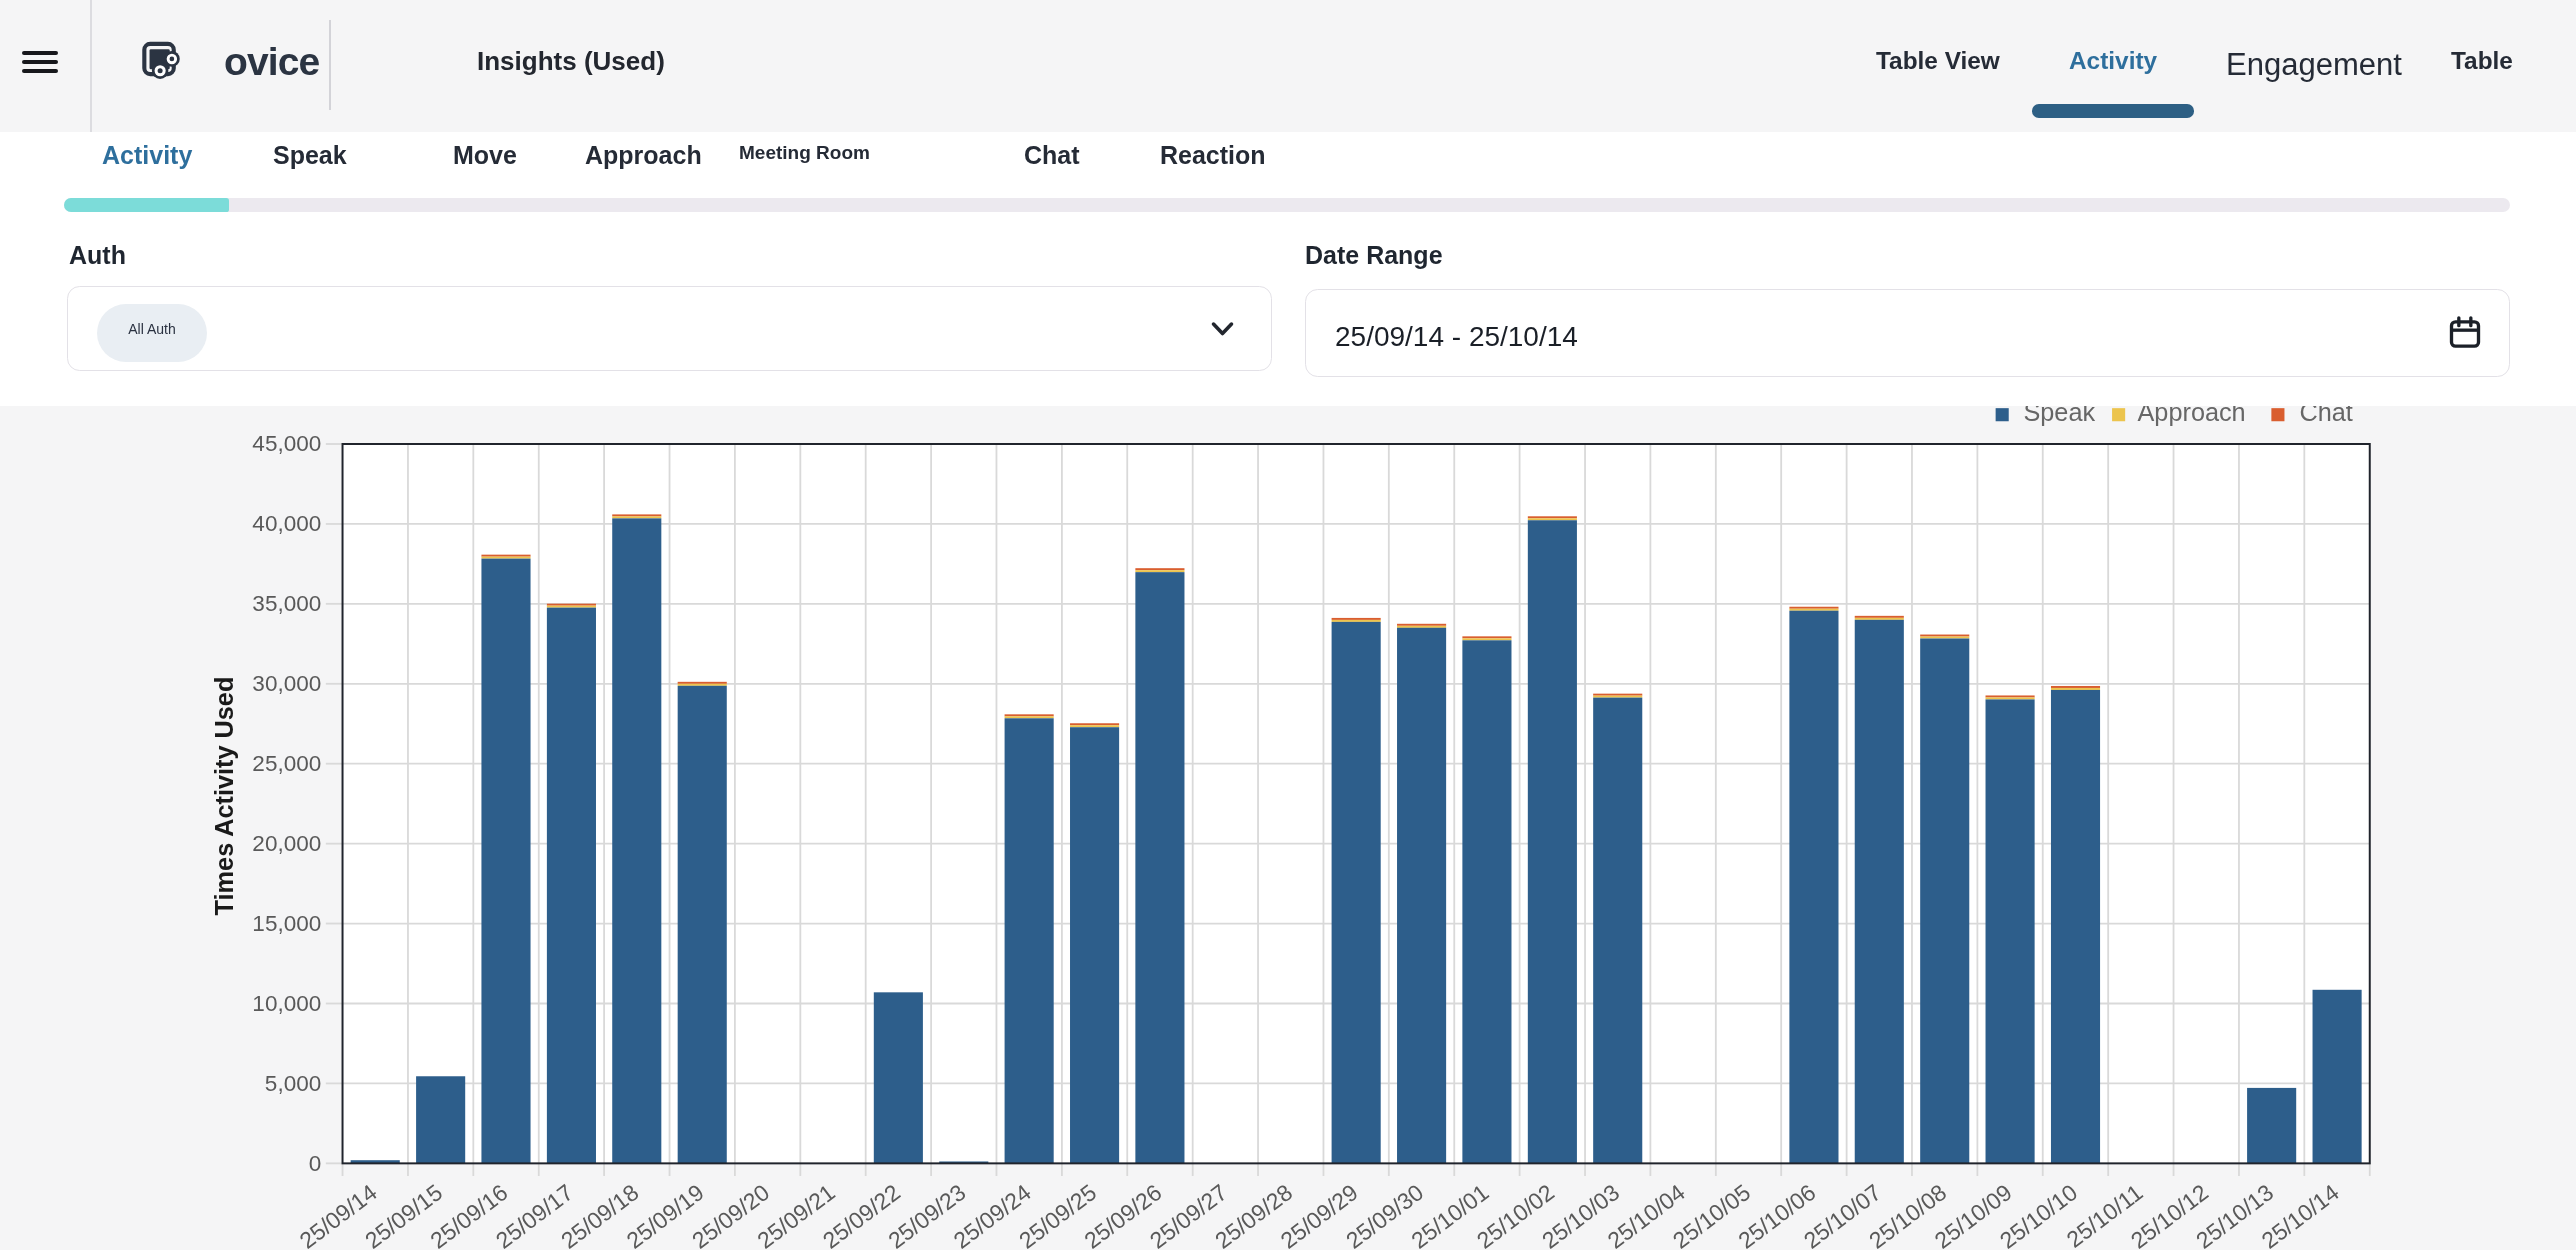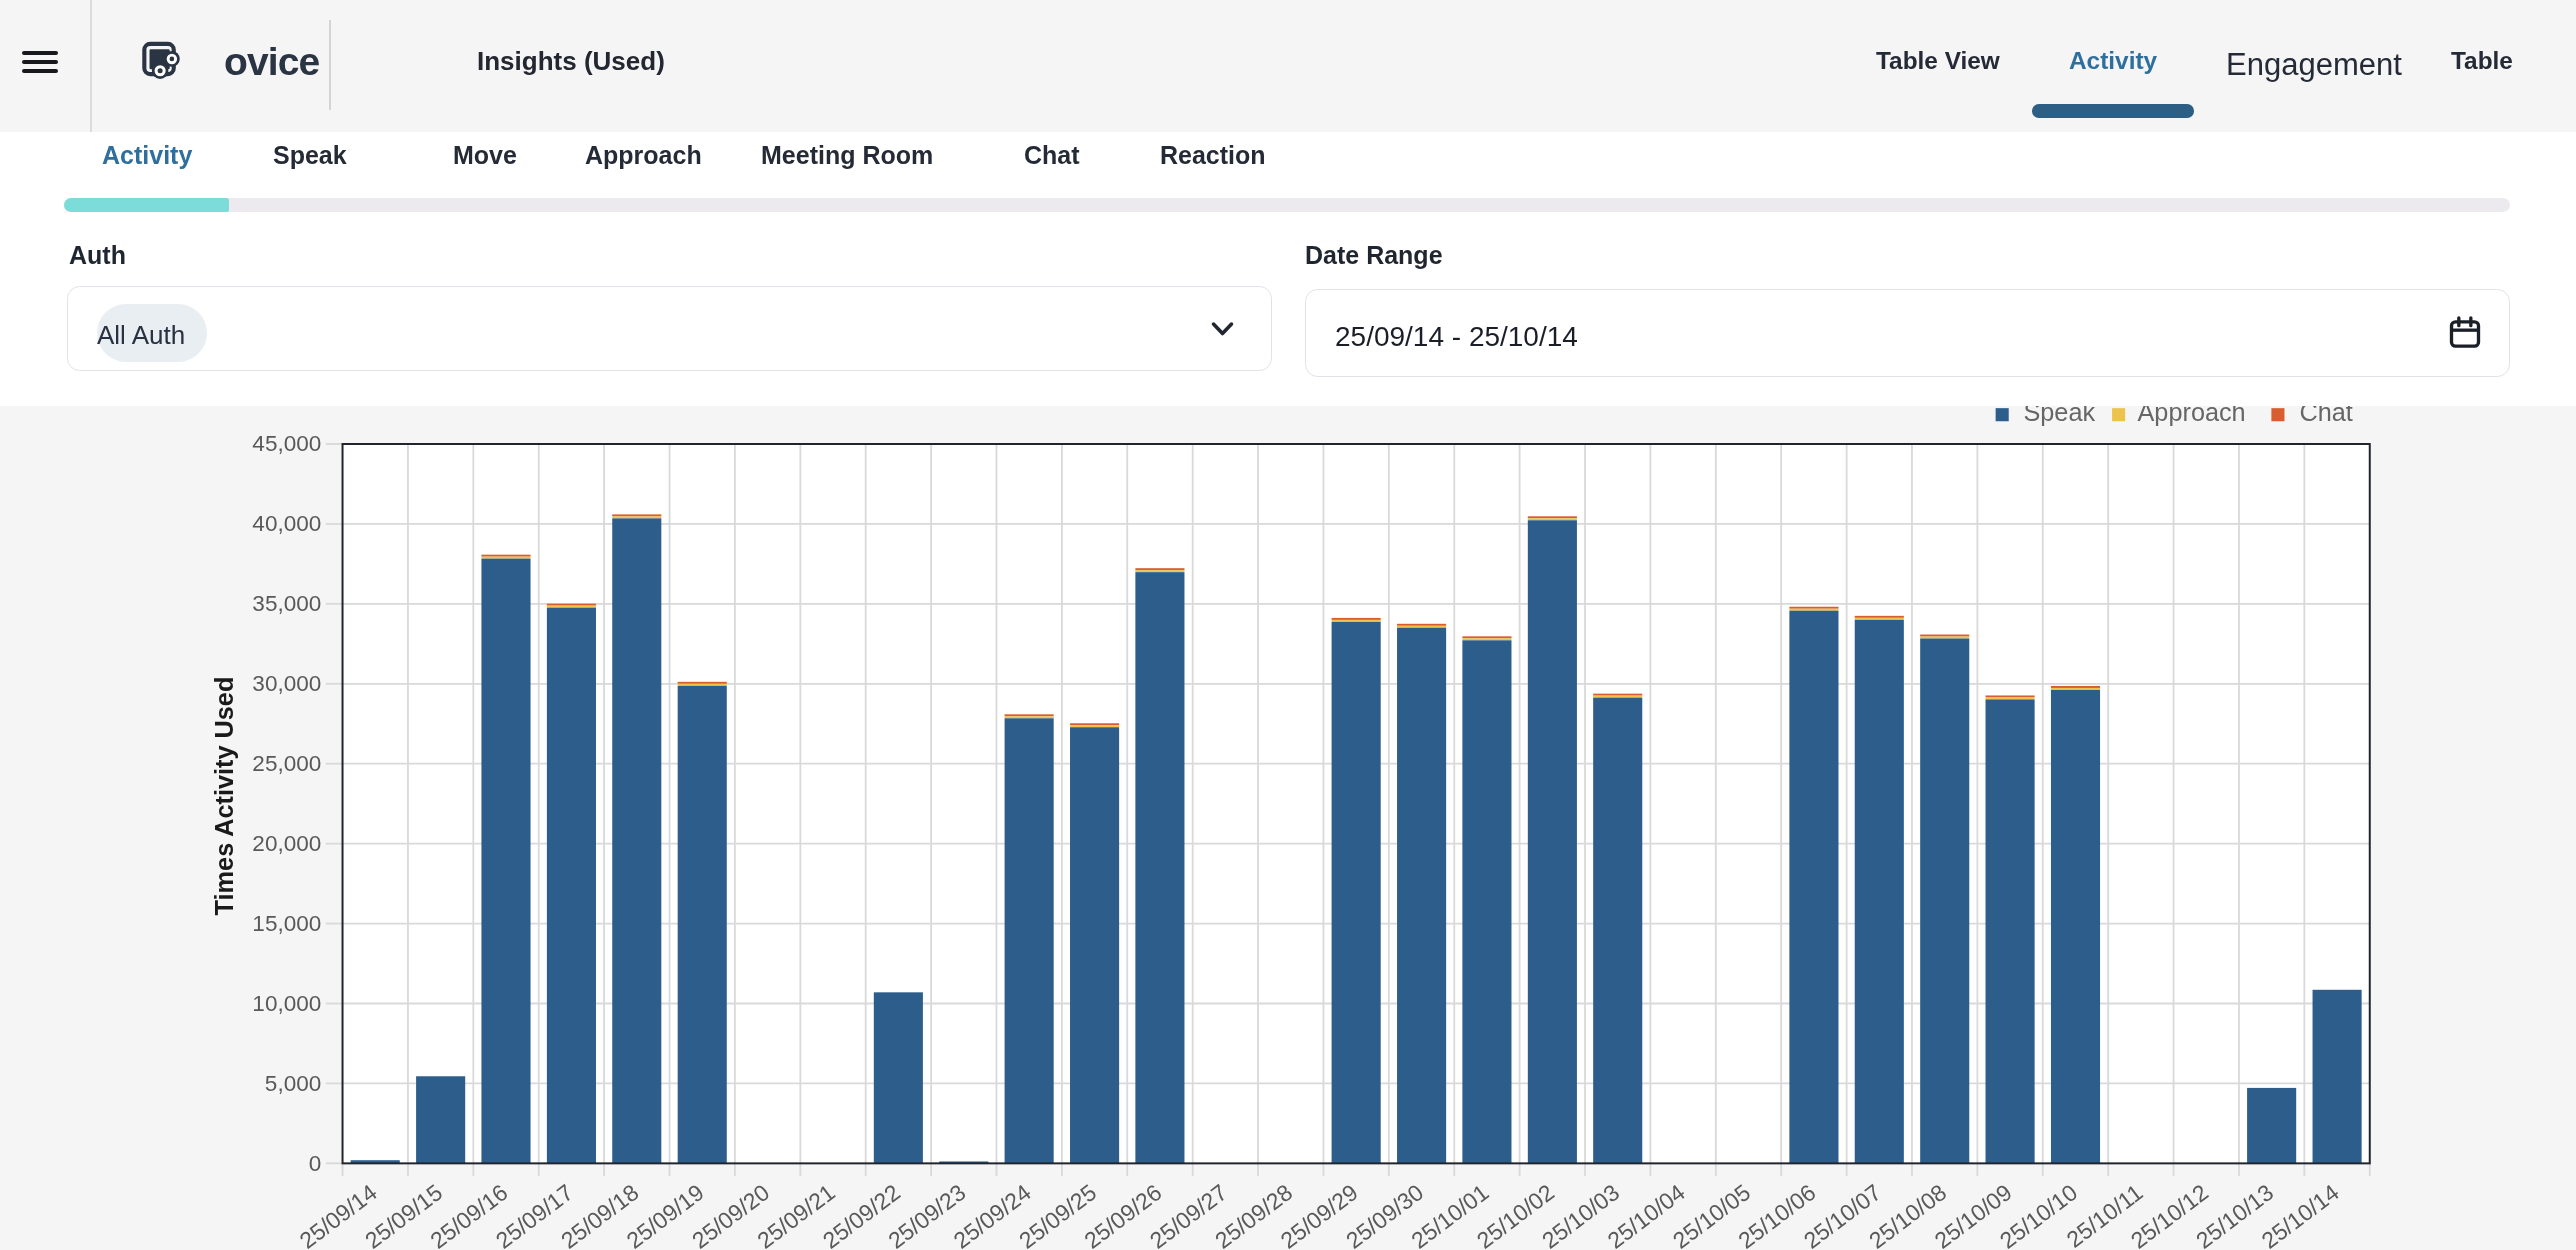--- a/index.html
+++ b/index.html
@@ -35,31 +35,31 @@
   <div class="abs" style="left:1876px;top:49px;font-size:24.4px;font-weight:700;color:#252b36;">Table View</div>
   <div class="abs" style="left:2069px;top:49px;font-size:24.4px;font-weight:700;color:#2e6f9d;">Activity</div>
   <div class="abs" style="left:2226px;top:49px;font-size:31px;font-weight:400;color:#252b36;">Engagement</div>
   <div class="abs" style="left:2451px;top:49px;font-size:24.4px;font-weight:700;color:#252b36;">Table</div>
   <div class="abs" style="left:2032px;top:104px;width:162px;height:13.5px;border-radius:6.8px;background:#2d5f84;"></div>
 
   <div class="abs" style="left:102px;top:143px;font-size:25px;font-weight:700;color:#2e6f9d;">Activity</div>
   <div class="abs" style="left:273px;top:143px;font-size:25px;font-weight:700;color:#252b36;">Speak</div>
   <div class="abs" style="left:441px;top:143px;font-size:25px;font-weight:700;color:#252b36;margin-left:12px;">Move</div>
   <div class="abs" style="left:585px;top:143px;font-size:25px;font-weight:700;color:#252b36;">Approach</div>
-  <div class="abs" style="left:761px;top:143px;font-size:25px;font-weight:700;color:#252b36;text-align:right;">Meeting Room</div>
+  <div class="abs" style="left:739px;top:143px;font-size:19px;font-weight:700;color:#252b36;text-align:right;">Meeting Room</div>
   <div class="abs" style="left:1024px;top:143px;font-size:25px;font-weight:700;color:#252b36;">Chat</div>
   <div class="abs" style="left:1160px;top:143px;font-size:25px;font-weight:700;color:#252b36;">Reaction</div>
 
   <div class="abs" style="left:64px;top:198px;width:2446px;height:14.4px;border-radius:7.2px;background:#ece9ef;"></div>
   <div class="abs" style="left:64px;top:198px;width:165px;height:14.4px;border-radius:7.2px 2.7px 2.7px 7.2px;background:#7cdcd9;"></div>
 
   <div class="abs" style="left:69px;top:243px;font-size:25px;font-weight:700;color:#1f2630;">Auth</div>
   <div class="abs" style="left:67px;top:286px;width:1205px;height:85px;border-radius:12.6px;border:1.8px solid #e3e1e7;background:#fff;"></div>
   <div class="abs" style="left:97px;top:304px;width:110px;height:58px;border-radius:29px;background:#e9eef3;"></div>
-  <div class="abs" style="left:97px;top:322px;width:110px;font-size:26px;color:#2a3140;">All Auth</div>
+  <div class="abs" style="left:97px;top:322px;width:110px;text-align:center;font-size:14px;color:#2a3140;">All Auth</div>
   <svg class="abs" style="left:1209px;top:320px;" width="27" height="18" viewBox="0 0 30 20">
     <polyline points="5,4.5 15,15 25,4.5" fill="none" stroke="#22262e" stroke-width="4" stroke-linecap="round" stroke-linejoin="round"></polyline>
   </svg>
 
   <div class="abs" style="left:1305px;top:243px;font-size:25px;font-weight:700;color:#1f2630;">Date Range</div>
   <div class="abs" style="left:1305px;top:289px;width:1205px;height:88px;border-radius:12.6px;border:1.8px solid #e3e1e7;background:#fff;"></div>
   <div class="abs" style="left:1335px;top:323px;font-size:28px;color:#1a1f27;">25/09/14 - 25/10/14</div>
   <svg class="abs" style="left:2445px;top:313px;" width="40" height="40" viewBox="0 0 24 24">
     <rect x="3.9" y="5.3" width="16.2" height="14.6" rx="2.4" fill="none" stroke="#1b2028" stroke-width="2"></rect>
     <line x1="8.3" y1="2.9" x2="8.3" y2="7.6" stroke="#1b2028" stroke-width="2" stroke-linecap="round"></line>

